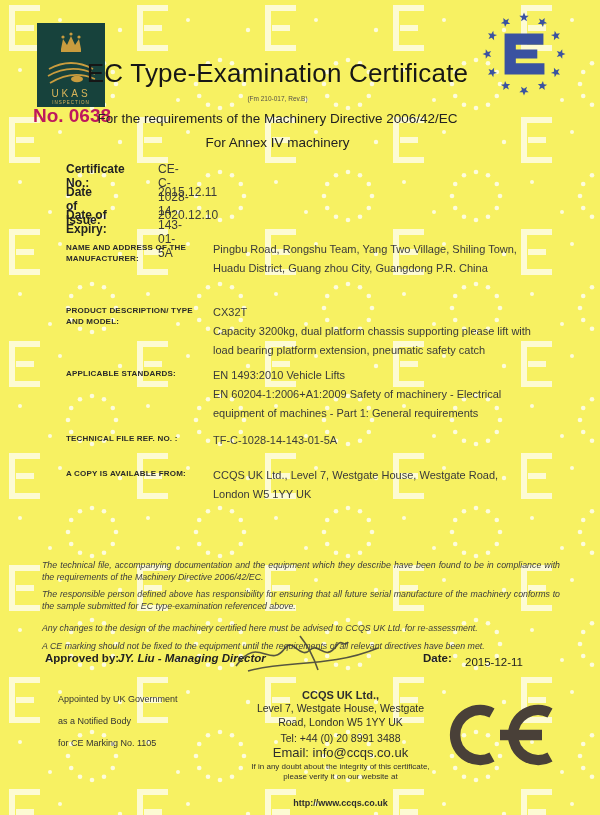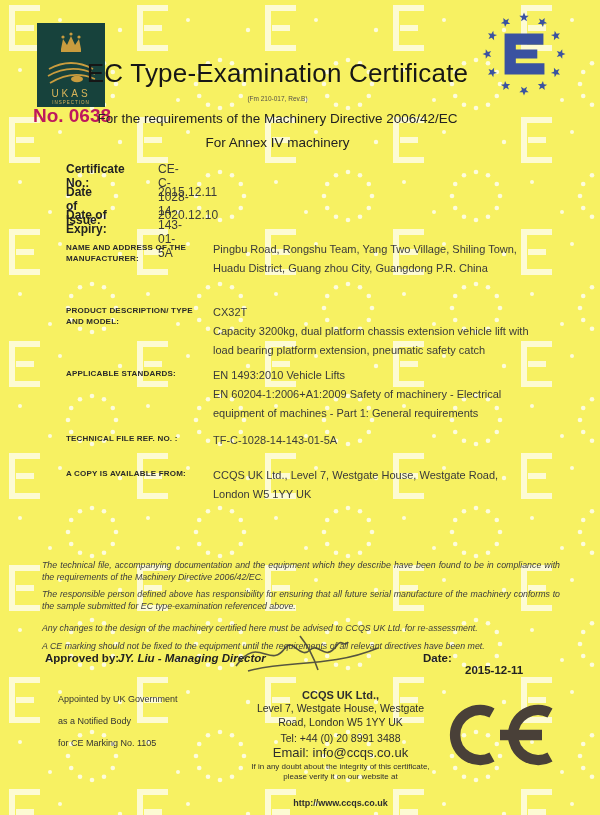--- a/index.html
+++ b/index.html
@@ -27,21 +27,21 @@
 
   .legal{left:42px;top:560px;width:518px;font-size:8.8px;line-height:11.5px;font-style:italic;color:#3c3c3c;}
   .legal p{margin:0 0 6px 0;}
   .legal p.just{text-align:justify;}
   .legal p.gap{margin-top:11px;}
 
   .approve-row{left:45px;top:652px;width:520px;height:20px;font-size:11.5px;color:#222;}
   .ap-label{position:absolute;left:0;top:0;font-weight:700;}
   .ap-name{position:absolute;left:73px;top:0;font-weight:700;font-style:italic;}
   .ap-date-label{position:absolute;left:378px;top:0;font-weight:700;}
-  .ap-date{position:absolute;left:420px;top:12px;font-weight:700;}
+  .ap-date{position:absolute;left:420px;top:4px;font-weight:400;}
   .sig{position:absolute;left:185px;top:-24px;}
 
   .foot-left{left:58px;top:694px;width:165px;text-align:left;font-size:9px;color:#333;}
   .foot-left div{margin-bottom:12px;}
   .foot-center{left:228px;top:689px;width:225px;text-align:center;color:#2e2e2e;}
   .fc-name{font-size:11px;font-weight:700;}
   .fc-addr{font-size:10.5px;line-height:13.5px;margin-top:1px;}
   .fc-tel{font-size:10.5px;margin-top:3px;}
   .fc-email{font-size:13px;margin-top:1px;}
   .fc-note{font-size:8px;line-height:9.5px;margin-top:2px;}
@@ -146,21 +146,21 @@
     <div class="sec-lines">
       <div>Pingbu Road, Rongshu Team, Yang Two Village, Shiling Town,</div>
       <div>Huadu District, Guang zhou City, Guangdong P.R. China</div>
     </div>
   </div>
 
   <div class="layer abs section" style="top:303px;">
     <div class="sec-label">PRODUCT DESCRIPTION/ TYPE AND MODEL:</div>
     <div class="sec-lines">
       <div>CX32T</div>
-      <div>Capacity 3200kg, dual platform chassis extension vehicle lift with</div>
+      <div>Capacity 3200kg, dual platform chassis supporting please lift with</div>
       <div>load bearing platform extension, pneumatic safety catch</div>
     </div>
   </div>
 
   <div class="layer abs section" style="top:366px;">
     <div class="sec-label">APPLICABLE STANDARDS:</div>
     <div class="sec-lines">
       <div>EN 1493:2010 Vehicle Lifts</div>
       <div>EN 60204-1:2006+A1:2009 Safety of machinery - Electrical</div>
       <div>equipment of machines - Part 1: General requirements</div>

